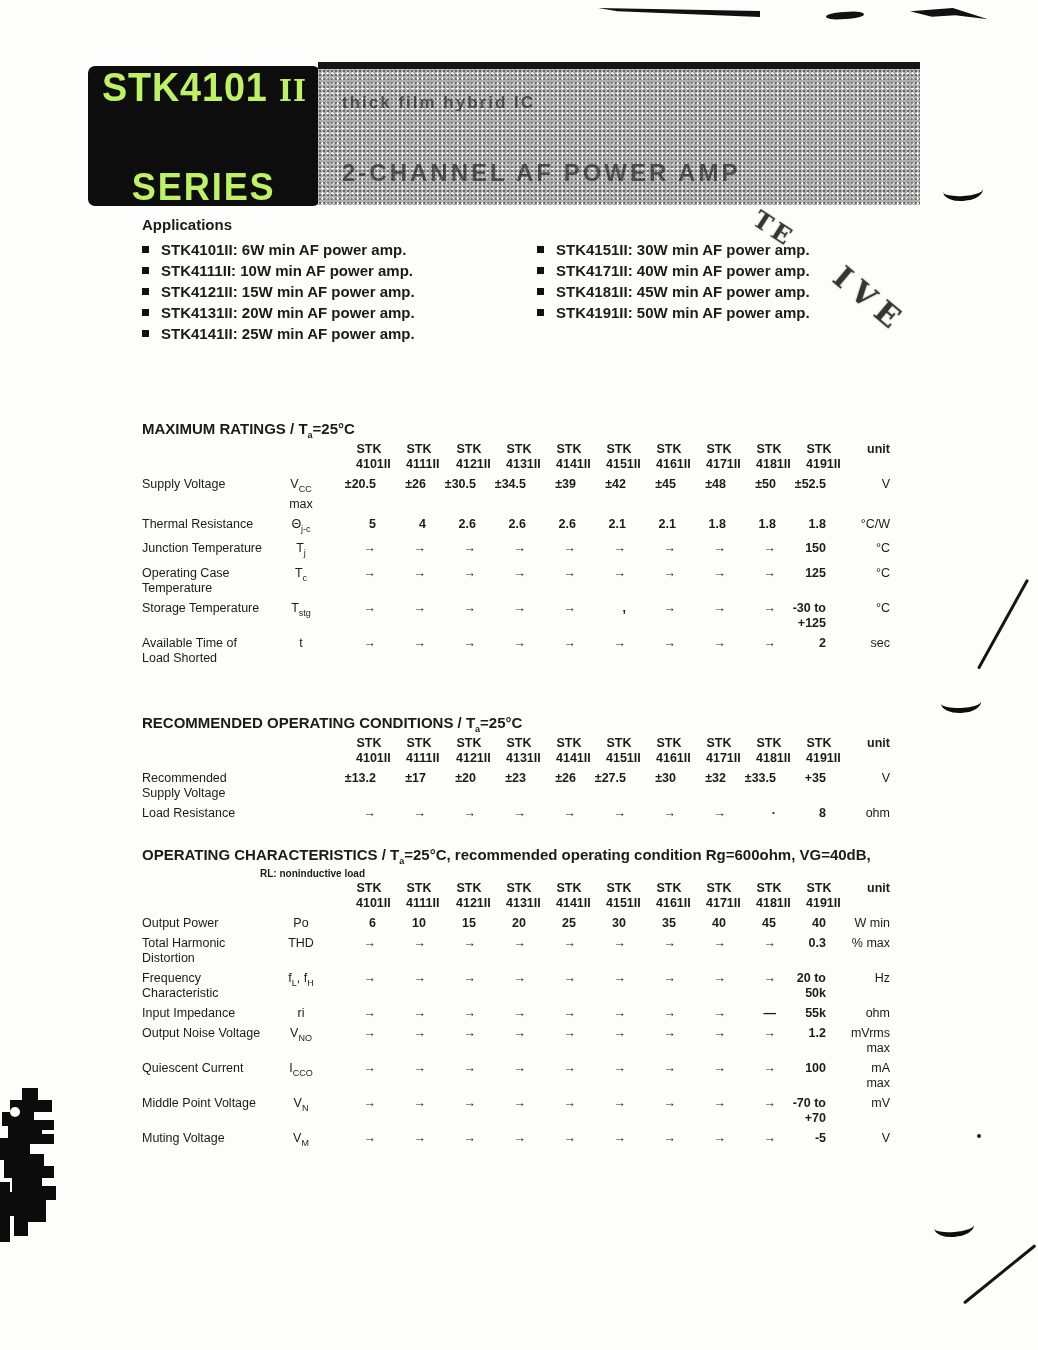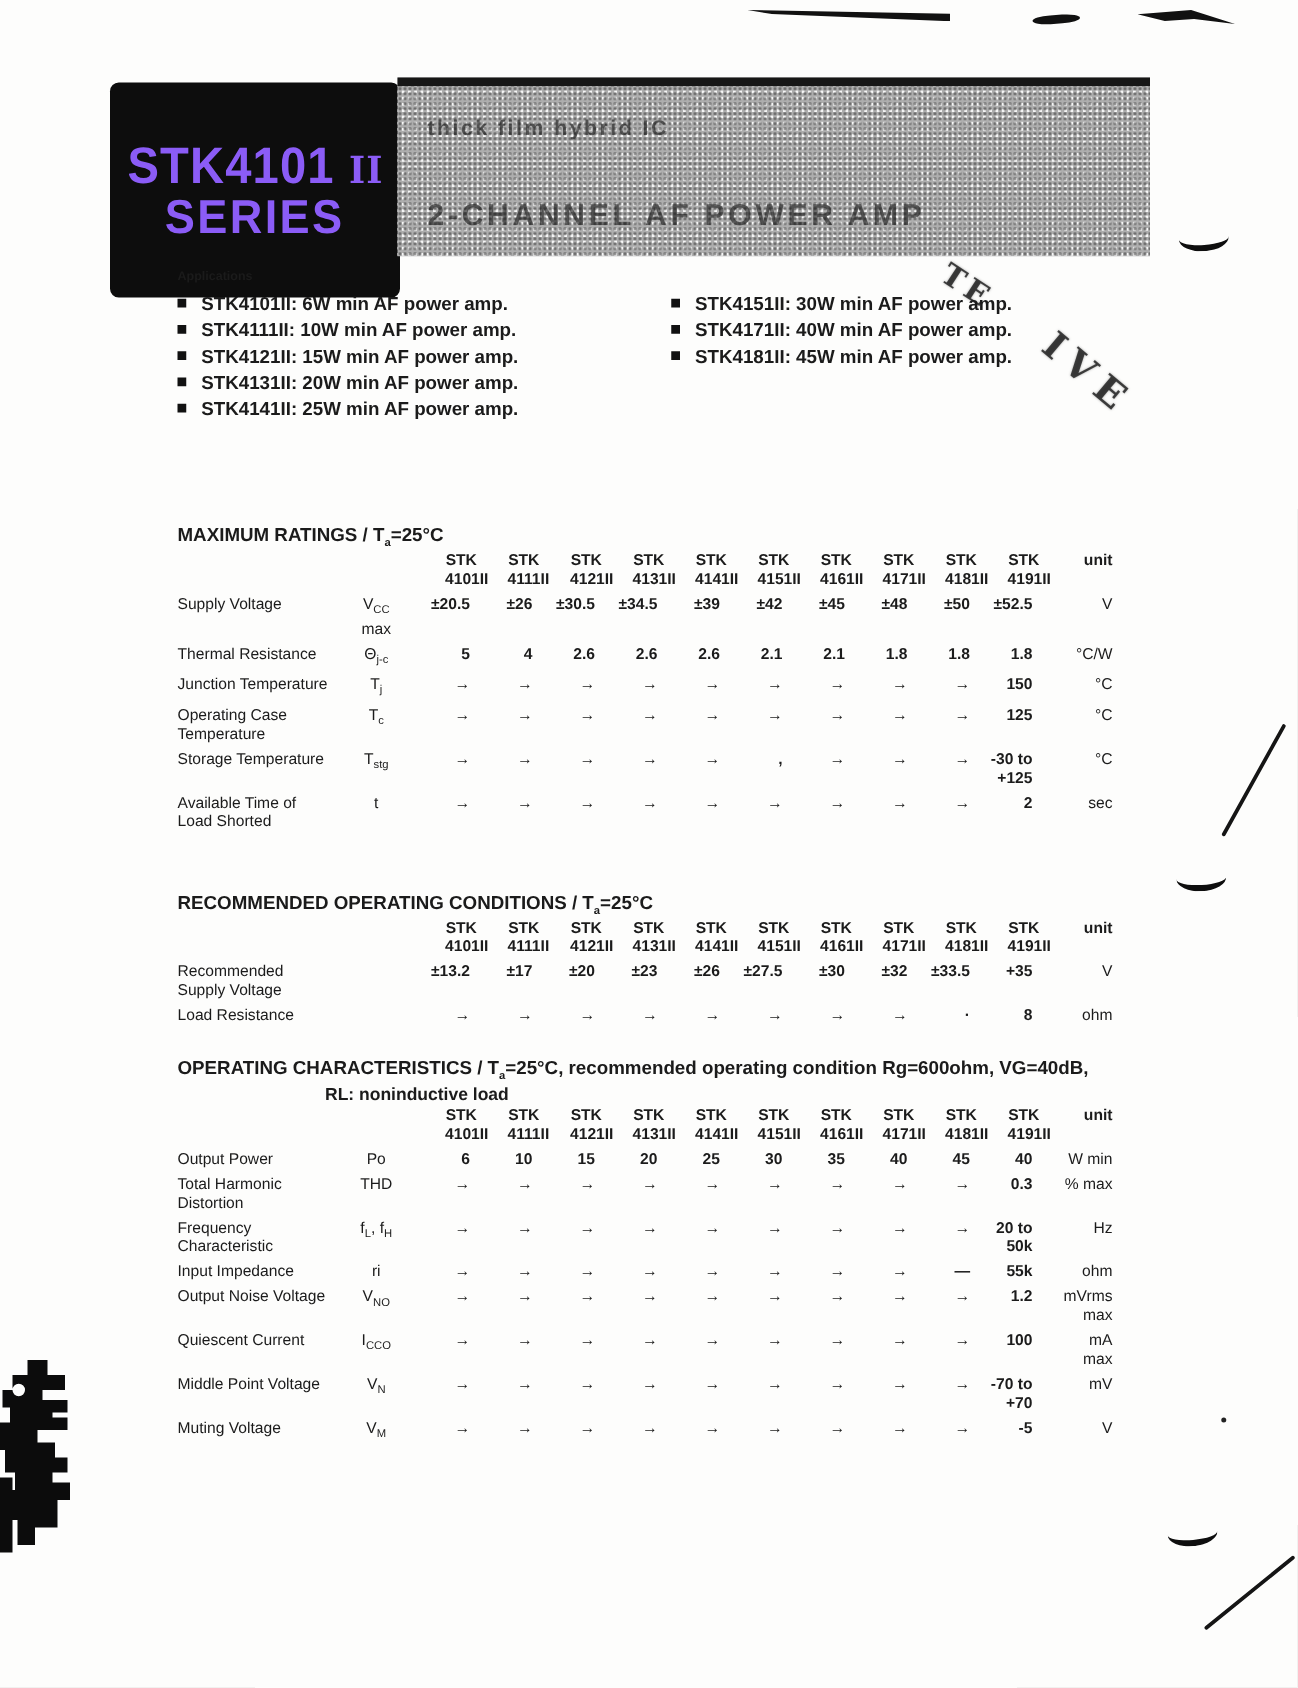--- a/index.html
+++ b/index.html
@@ -1,20 +1,20 @@
 <!DOCTYPE html>
 <html><head>
 <meta charset="utf-8">
 <style>
   html,body{margin:0;padding:0;background:#e8e8e8;}
   #page{position:relative;width:1038px;height:1350px;background:#fdfdfc;overflow:hidden;
         font-family:"Liberation Sans",sans-serif;color:#1b1b1b;}
   
-  #logo-box{position:absolute;left:88px;top:66px;width:232px;height:172px;background:#0d0d0d;
-            border-radius:7px;display:flex;flex-direction:column;align-items:center;justify-content:center;color:#8b5cf6;}
+  #logo-box{position:absolute;left:88px;top:66px;width:232px;height:140px;background:#0d0d0d;
+            border-radius:7px;display:flex;flex-direction:column;align-items:center;justify-content:space-between;color:#bef264;}
   #logo-line1{font-size:41px;font-weight:bold;letter-spacing:1px;transform:scaleX(.92);white-space:nowrap;line-height:1.05;}
   #logo-line1 .suffix{font-family:"DejaVu Serif",serif;font-size:30px;font-weight:bold;}
   #logo-line2{font-size:38px;font-weight:bold;letter-spacing:2px;transform:scaleX(.95);line-height:1.0;}
   .banner{position:absolute;left:318px;width:602px;background-color:#aeaeae;
           background-image:radial-gradient(rgba(50,50,50,.55) 1px,transparent 1.3px),
                            radial-gradient(rgba(255,255,255,.9) 1px,transparent 1.3px);
           background-size:4px 4px,5px 5px;background-position:0 0,2px 2px;}
   #banner-top{top:62px;height:60px;border-top:7px solid #161616;}
   #banner-bottom{top:129px;height:76px;}
   .banner-text{position:absolute;left:24px;color:rgba(25,25,25,.62);font-weight:bold;}
@@ -34,33 +34,33 @@
   #diag2{left:963px;top:1302px;width:92px;transform:rotate(-39deg);border-radius:2px;}
   #dot1{position:absolute;left:977px;top:1134px;width:4px;height:4px;background:#222;border-radius:50%;}
   .stampfrag{position:absolute;color:rgba(20,20,20,.78);font-weight:bold;font-family:"DejaVu Serif",serif;
              text-shadow:0 0 2px rgba(0,0,0,.35);}
   #stamp-top{left:752px;top:214px;font-size:24px;transform:rotate(33deg);letter-spacing:4px;}
   #stamp-bottom{left:828px;top:282px;font-size:30px;transform:rotate(40deg);letter-spacing:8px;}
   #edge-logo{position:absolute;left:-4px;top:1086px;}
   
   #applications{position:absolute;left:142px;top:216px;width:800px;}
   #feature{position:absolute;left:142px;top:360px;width:500px;}
-  .sec-head{font-size:10px;font-weight:bold;margin:0 0 6px 0;}
+  .sec-head{font-size:15px;font-weight:bold;margin:0 0 6px 0;}
   .app-cols{display:flex;}
   .app-col{width:395px;}
   .blist{list-style:none;margin:0;padding:0;}
   .blist li{display:flex;align-items:baseline;font-size:15px;font-weight:bold;line-height:21px;white-space:nowrap;}
   .sq{width:7px;height:7px;background:#111;margin-right:12px;flex:0 0 auto;transform:translateY(-2px);}
   
   .tblsec{position:absolute;left:142px;width:780px;}
   #tbl-max{top:420px;}
   #tbl-rec{top:714px;}
   #tbl-op{top:846px;}
   .tbl-head{font-size:15px;font-weight:bold;margin:0 0 2px 0;white-space:nowrap;}
-  .tbl-subhead{font-size:14px;font-weight:bold;margin:0 0 2px 118px;}
+  .tbl-subhead{font-size:10px;font-weight:bold;margin:0 0 2px 118px;}
   .grid{display:grid;grid-template-columns:120px 70px repeat(10,50px) 58px;column-gap:0;row-gap:5px;
         font-size:12.5px;line-height:15px;}
   .c{padding:0;}
   .c.hdr{text-align:center;font-weight:bold;white-space:nowrap;margin-left:24px;}
   .c.hdr.unitc{text-align:right;}
   .c.lab{text-align:left;font-weight:normal;}
   .c.sym{text-align:center;padding-left:8px;}
   .c.val{text-align:right;padding-right:6px;font-weight:bold;white-space:nowrap;}
   .c.val .arrow{font-weight:normal;}
   .c.unitv{text-align:right;white-space:nowrap;}
@@ -123,20 +123,24 @@
               <span class="sq"></span>
               <span>STK4151II:  30W min AF power amp.</span>
             </li>
             <li>
               <span class="sq"></span>
               <span>STK4171II:  40W min AF power amp.</span>
             </li>
             <li>
               <span class="sq"></span>
               <span>STK4181II:  45W min AF power amp.</span>
+            </li>
+            <li>
+              <span class="sq"></span>
+              <span>STK4191II:  50W min AF power amp.</span>
             </li>
           </ul>
         </div>
     </div>
   </div>
 
 
   <div id="tables">
       <div class="tblsec" id="tbl-max">
         <div class="tbl-head">MAXIMUM RATINGS / T<sub>a</sub>=25°C</div>

